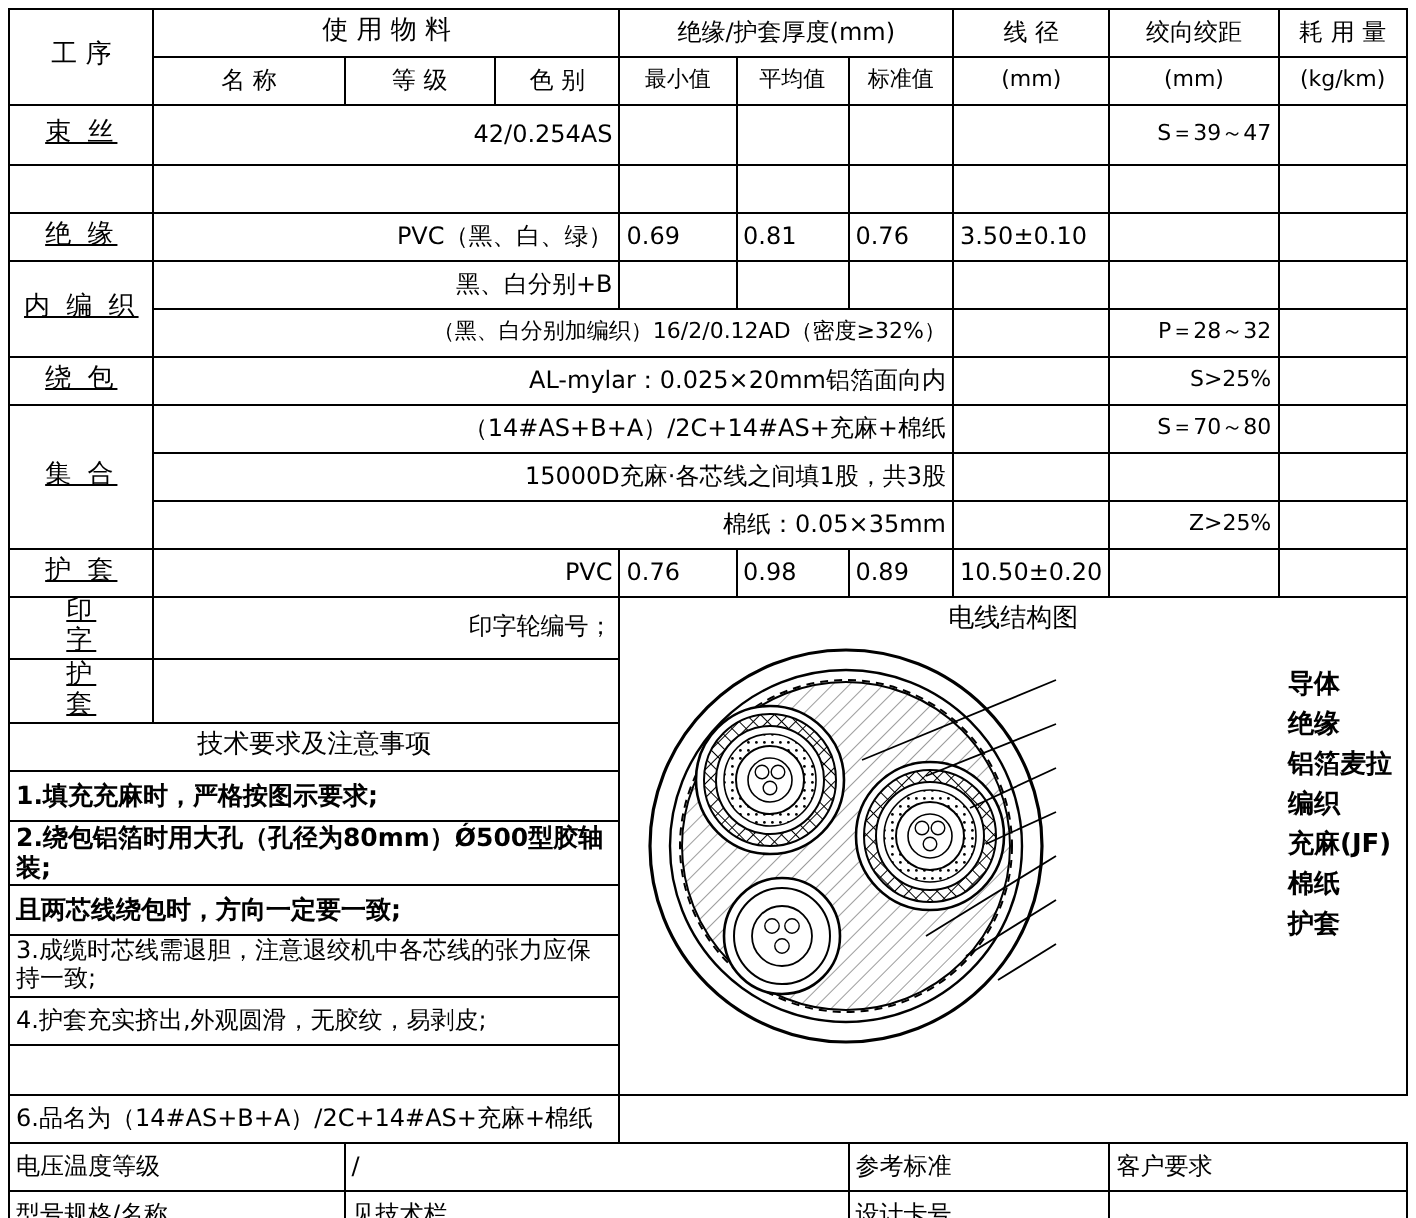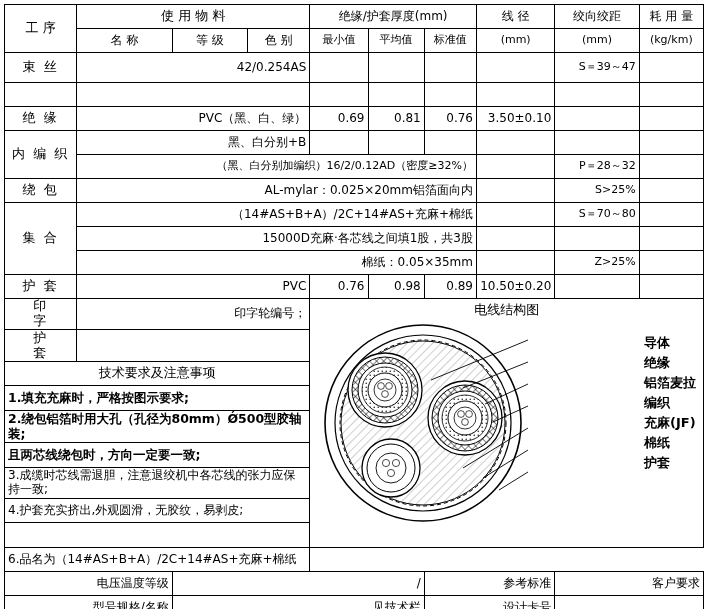--- a/index.html
+++ b/index.html
@@ -27,31 +27,32 @@
     font-size: 12px;
   }
   table.spec td, table.spec th {
     border: 1px solid #000;
     padding: 1px 3px;
     vertical-align: middle;
     line-height: 1.15;
     font-weight: normal;
     height: 21px;
   }
-  .c { text-align: right; }
+  .c { text-align: left; }
   .l { text-align: right; }
   .b { font-weight: bold; }
   .hdr { text-align: center; font-weight: bold; }
   .big { font-size: 13px; }
   .sm { font-size: 11px; }
   .rowlabel {
     text-align: center;
     font-weight: bold;
     font-size: 13px;
     letter-spacing: 2px;
+    text-decoration: underline;
   }
   .tall { height: 30px; }
   .notes-title {
     text-align: center;
     font-weight: bold;
     font-size: 13px;
     padding: 2px 0;
   }
   .note {
     font-size: 12px;

